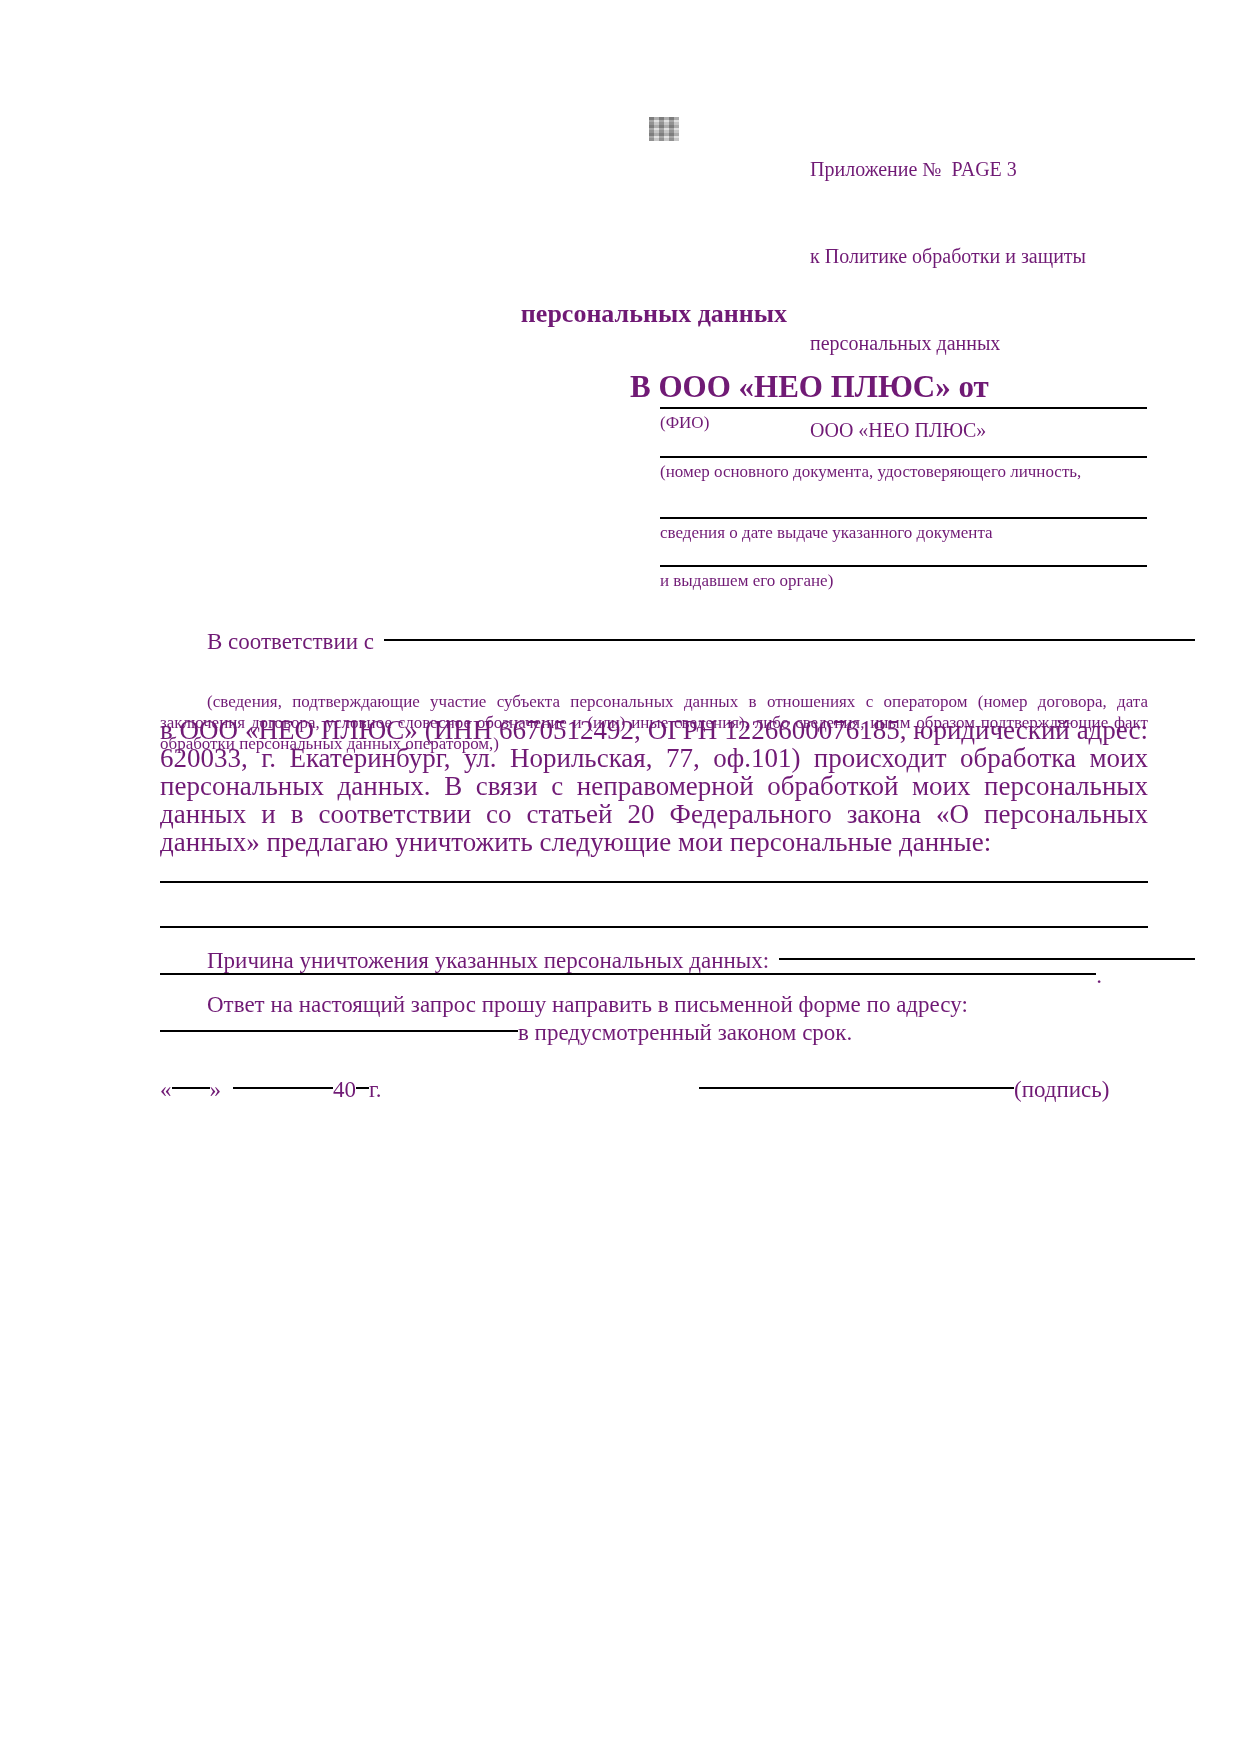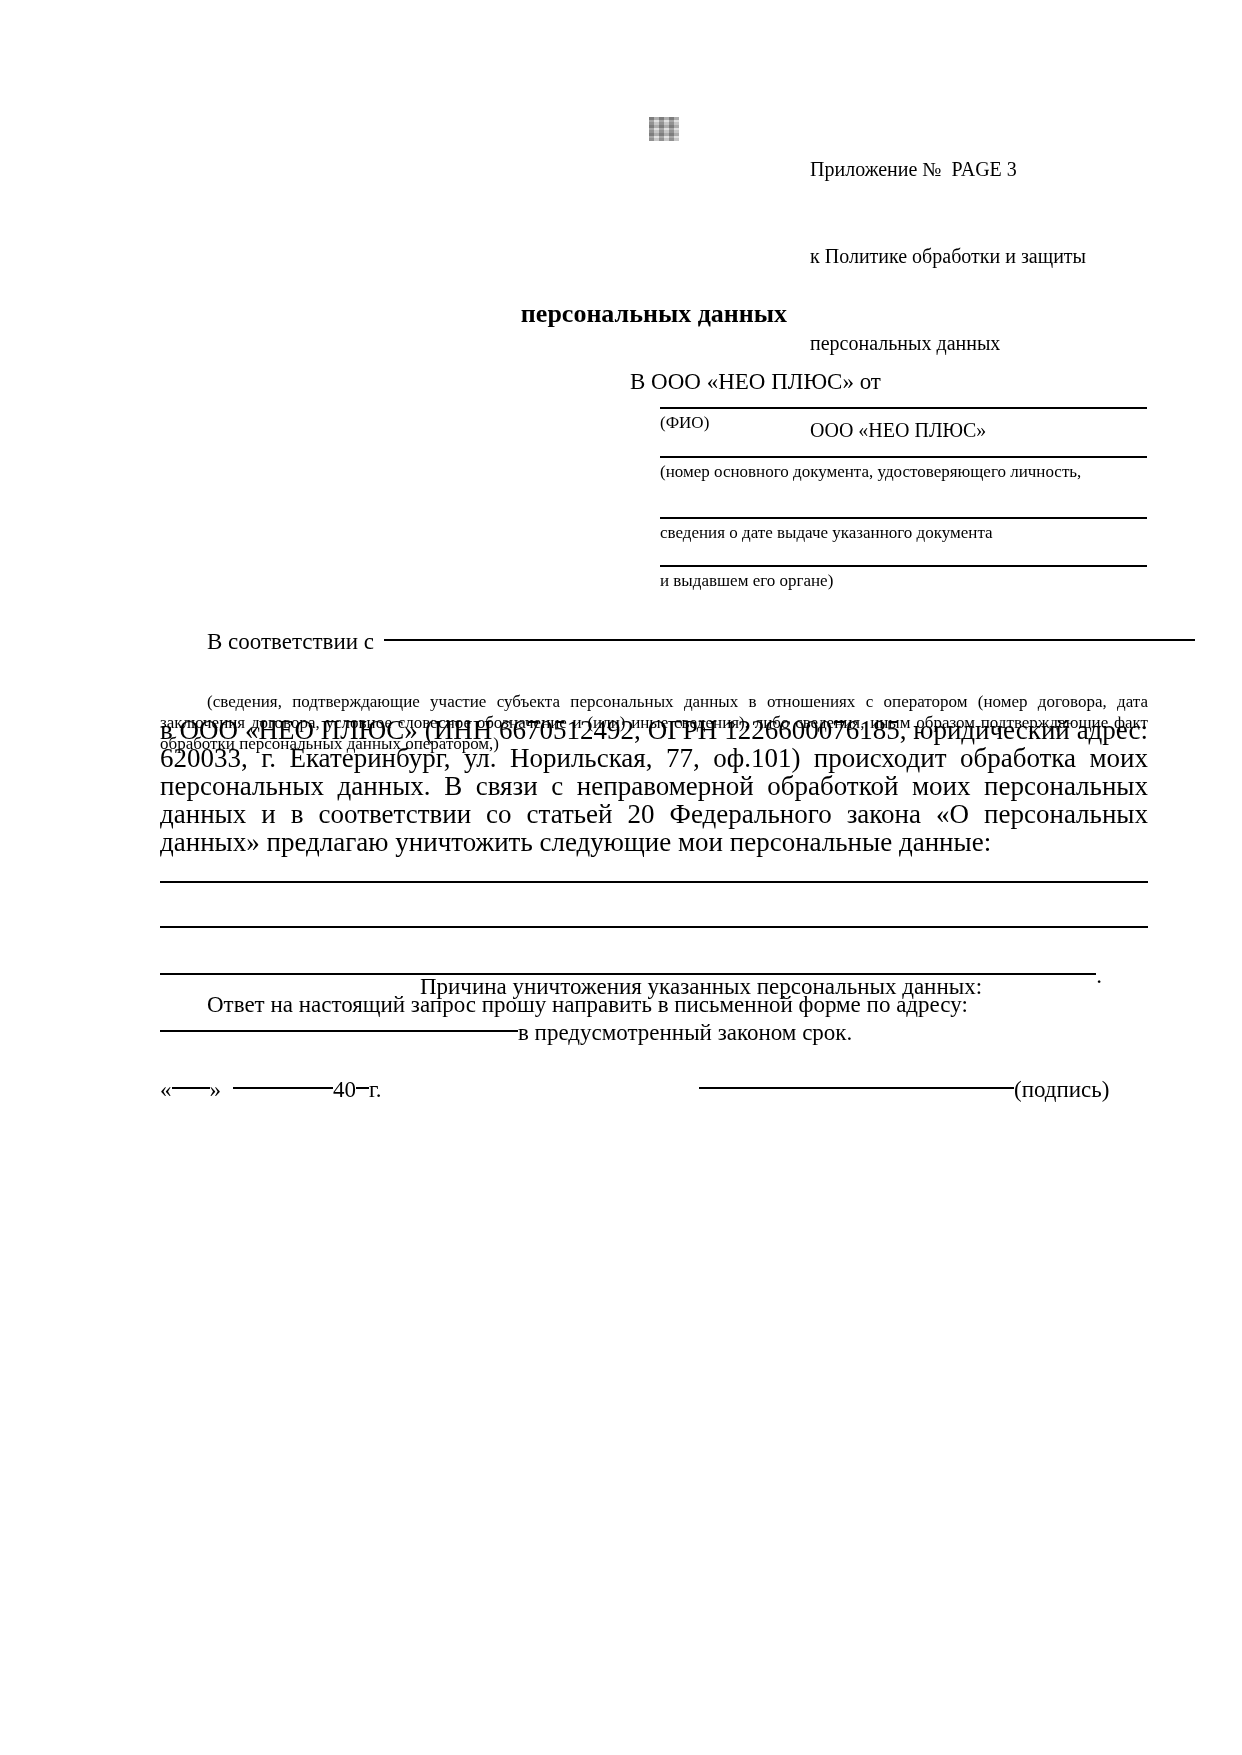--- a/index.html
+++ b/index.html
@@ -2,40 +2,40 @@
 <html><head>
 <meta charset="utf-8">
 <style>
   html,body { margin:0; padding:0; background:#888; }
   .page {
     position:relative;
     width:1242px; height:1755px;
     margin:0 auto;
     background:#ffffff;
     font-family:"Liberation Serif", serif;
-    color:#000000;
+    color:#701a75;
     overflow:hidden;
   }
   
   .artifact {
     position:absolute; left:649px; top:117px; width:30px; height:24px;
     background-image:
       repeating-linear-gradient(90deg, rgba(110,110,110,.55) 0 5px, rgba(210,210,210,.45) 5px 10px),
       repeating-linear-gradient(0deg, #bdbdbd 0 3px, #ededed 3px 5px, #8f8f8f 5px 8px);
   }
   .header-block {
     position:absolute; left:810px; top:97px;
     font-size:20px; line-height:29px; white-space:pre-wrap;
   }
   .title {
     position:absolute; left:160px; top:295px; width:988px;
     font-size:26px; font-weight:bold; line-height:37px; text-align:center;
   }
   .addressee {
-    position:absolute; left:630px; top:369px; font-size:23px;
+    position:absolute; left:630px; top:369px; font-size:31px;font-weight:bold;
   }
   .fields { position:absolute; left:660px; top:0; width:487px; }
   .blank-abs { position:absolute; border-top:2px solid #000; height:0; }
   .caption-abs {
     position:absolute; width:487px; text-align:left;
     font-size:17px; line-height:20px;
   }
   .row {
     position:absolute; left:160px; width:988px;
     display:flex; align-items:center; font-size:23px; line-height:27px;
@@ -93,21 +93,21 @@
     <span class="fill grow"></span>
   </div>
 
   <div class="footnote">(сведения, подтверждающие участие субъекта персональных данных в отношениях с оператором (номер договора, дата заключения договора, условное словесное обозначение и (или) иные сведения), либо сведения, иным образом подтверждающие факт обработки персональных данных оператором,)</div>
 
   <div class="body-par">в ООО «НЕО ПЛЮС» (ИНН 6670512492, ОГРН 1226600076185, юридический адрес: 620033, г. Екатеринбург, ул. Норильская, 77, оф.101) происходит обработка моих персональных данных. В связи с неправомерной обработкой моих персональных данных и в соответствии со статьей 20 Федерального закона «О персональных данных» предлагаю уничтожить следующие мои персональные данные:</div>
 
   <div class="blank-abs" style="left:160px; top:881px; width:988px;"></div>
   <div class="blank-abs" style="left:160px; top:926px; width:988px;"></div>
 
-  <div class="row indent" style="top:973px;flex-direction:column;">
+  <div class="row indent" style="top:947px;">
     <span class="nowrap">Причина уничтожения указанных персональных данных:</span>
     <span style="width:10px;"></span>
     <span class="fill grow"></span>
   </div>
 
   <div class="row" style="top:962px; width:942px;">
     <span class="fill grow"></span>
     <span>.</span>
   </div>
 

